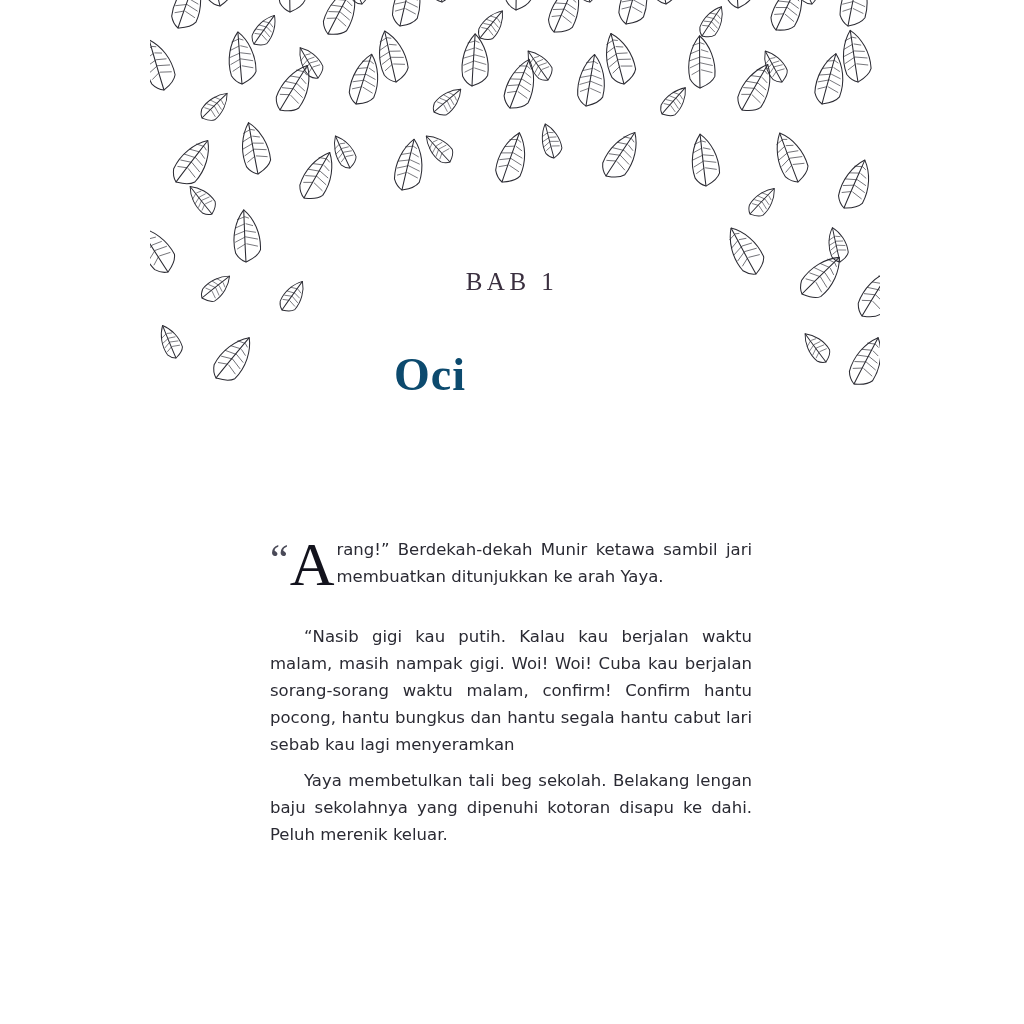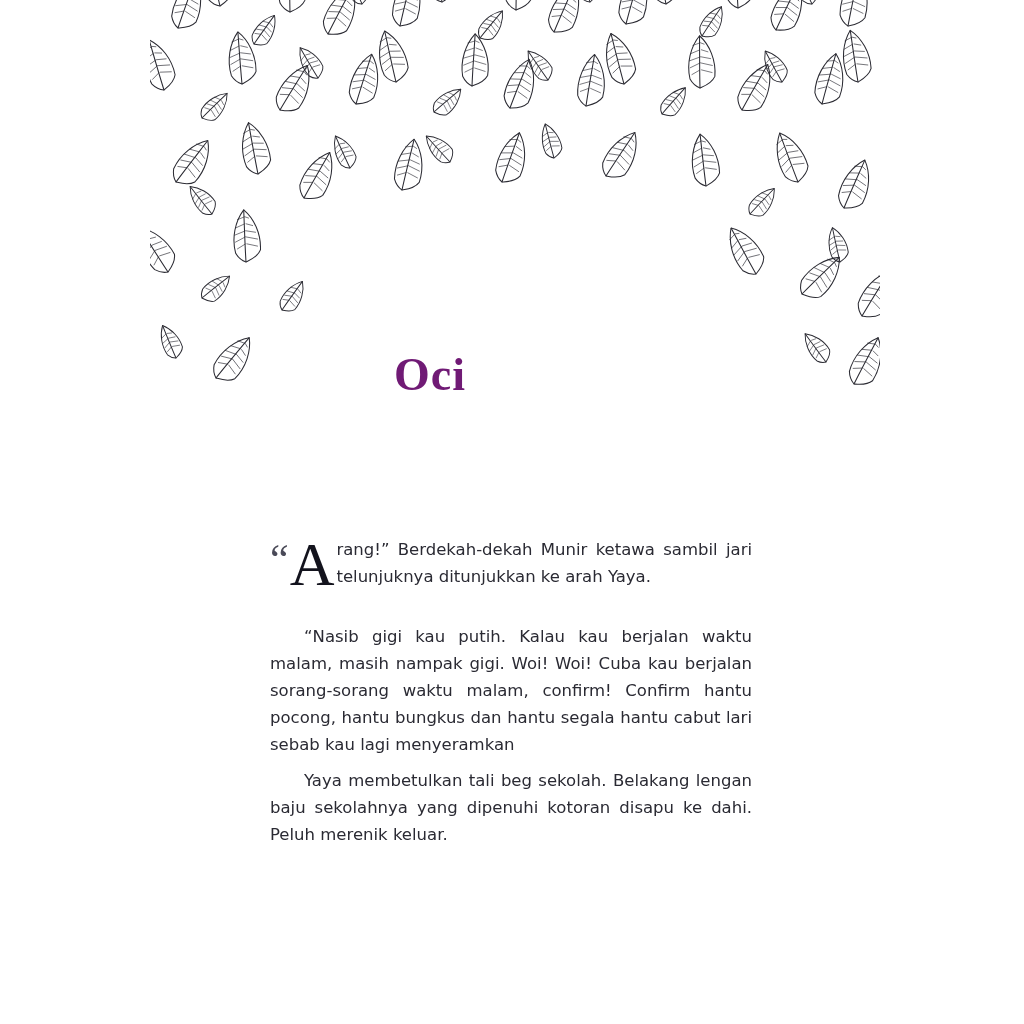--- a/index.html
+++ b/index.html
@@ -52,21 +52,21 @@
   .chapter-title {
     position: absolute;
     top: 348px;
     left: 0;
     width: 860px;
     text-align: center;
     font-family: "Liberation Serif", serif;
     font-weight: bold;
     font-size: 46px;
     letter-spacing: 1px;
-    color: #701a75;
+    color: #0c4a6e;
   }
 
   
   .body-block {
     position: absolute;
     left: 270px;
     top: 536px;
     width: 482px;
     font-family: "DejaVu Sans", sans-serif;
     font-size: 16.5px;
@@ -199,26 +199,27 @@
         <use href="#feather" x="712" y="330" transform="rotate(26 712 330)"></use>
 
         <use href="#feather-sm" x="26" y="372" transform="rotate(-28 26 372)"></use>
         <use href="#feather" x="66" y="392" transform="rotate(34 66 392)"></use>
         <use href="#feather-sm" x="676" y="376" transform="rotate(-42 676 376)"></use>
         <use href="#feather" x="704" y="398" transform="rotate(22 704 398)"></use>
       </g>
     </svg>
   </div>
 
+  <div class="chapter-label">BAB 1</div>
 
   <div class="chapter-title">Oci</div>
 
   <div class="body-block">
 
-    <p class="first-par"><span class="open-quote">“</span><span class="drop-cap">A</span><span>rang!” Berdekah-dekah Munir ketawa sambil jari telunjuknya ditunjukkan ke arah Yaya.</span></p>
+    <p class="first-par"><span class="open-quote">“</span><span class="drop-cap">A</span><span>rang!” Berdekah-dekah Munir ketawa sambil jari membuatkan ditunjukkan ke arah Yaya.</span></p>
 
 
     <p class="indent">“Nasib gigi kau putih. Kalau kau berjalan waktu malam, masih nampak gigi. Woi! Woi! Cuba kau berjalan sorang-sorang waktu malam, confirm! Confirm hantu pocong, hantu bungkus dan hantu segala hantu cabut lari sebab kau lagi menyeramkan</p>
 
     <p class="indent">Yaya membetulkan tali beg sekolah. Belakang lengan baju sekolahnya yang dipenuhi kotoran disapu ke dahi. Peluh merenik keluar.</p>
 
   </div>
 
 </div>
 

